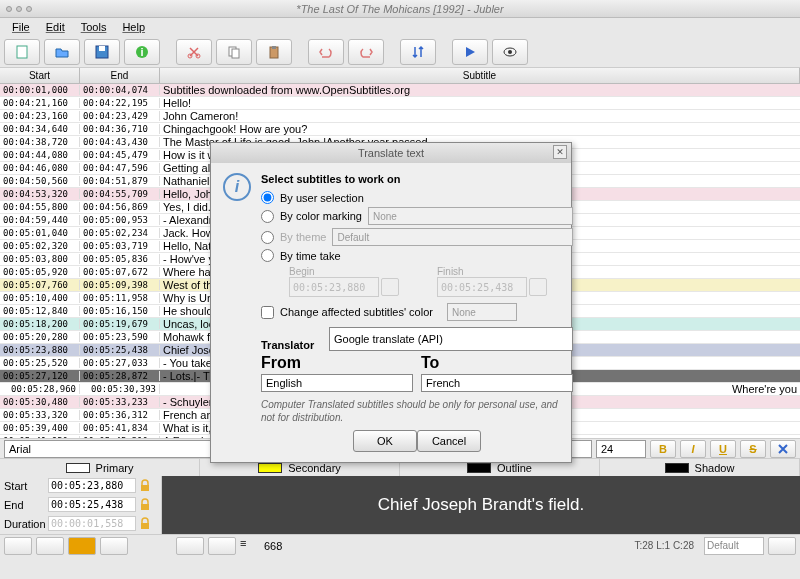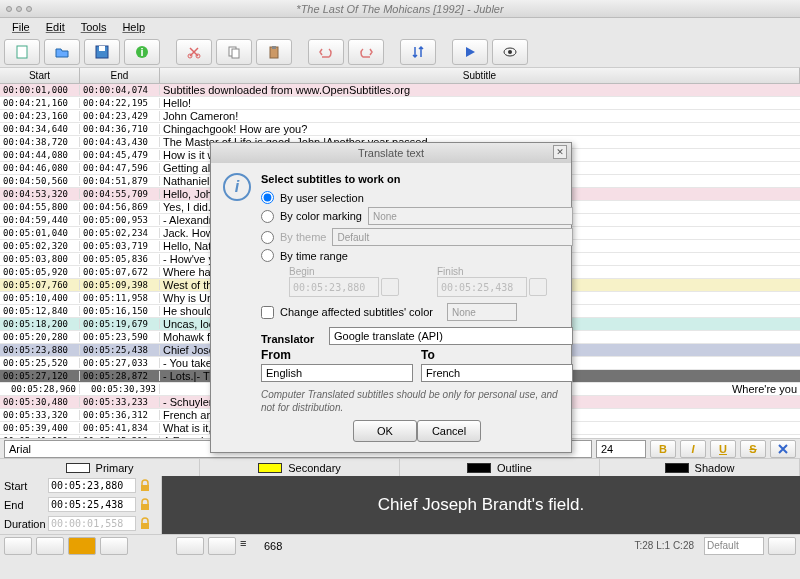--- a/index.html
+++ b/index.html
@@ -50,25 +50,25 @@
 .combo{flex:1;height:18px;border:1px solid #aaa;background:#f0f0f0;color:#999;padding:0 4px;font-size:10px;margin-left:8px;min-width:0}
 .time-grp{display:flex;gap:12px;margin:4px 0 6px 28px}
 .time-col{flex:1}
 .time-lbl{color:#aaa;font-size:10px}
 .time-inp{display:flex;align-items:center;gap:2px}
 .time-inp input{width:90px;height:20px;border:1px solid #ccc;font-family:monospace;font-size:10px;color:#bbb;padding:0 3px}
 .gear{width:18px;height:18px;border:1px solid #ccc;background:#eee;border-radius:2px}
 .chk-row{display:flex;align-items:center;gap:6px;margin:6px 0}
 .field-row{display:flex;align-items:flex-end;margin:3px 0}
 .field-lbl{width:68px;font-weight:bold}
-.sel{flex:1;height:18px;border:1px solid #888;background:#fff;padding:0 4px;font-size:11px}
+.sel{flex:1;height:24px;border:1px solid #888;background:#fff;padding:0 4px;font-size:11px}
 .sel2{flex:1;height:18px;border:1px solid #888;background:#fff;padding:0 4px;font-size:11px}
 .two-col{display:flex;gap:8px}
 .col{flex:1}
-.col-lbl{font-weight:bold;font-size:12px;margin-bottom:2px}
+.col-lbl{font-weight:bold;font-size:16px;margin-bottom:2px}
 .note{font-style:italic;color:#666;font-size:10px;margin:6px 0;line-height:1.3}
 .dlg-btns{display:flex;justify-content:center;margin-top:6px}
 .dbtn{width:64px;height:22px;border:1px solid #888;background:linear-gradient(#fff,#ddd);border-radius:3px;font-size:11px}
 .disabled{color:#aaa}
 svg{display:block}
 </style>
 </head>
 <body>
 
 <div class="titlebar">
@@ -406,21 +406,21 @@
           <span>By color marking</span>
           <input class="combo" disabled="" value="None" style="">
         </label>
       <label class="radio-row disabled">
           <input type="radio" name="sel" style="">
           <span>By theme</span>
           <input class="combo" disabled="" value="Default" style="">
         </label>
       <label class="radio-row">
           <input type="radio" name="sel" style="">
-          <span>By time range</span>
+          <span>By time take</span>
         </label>
       <div class="time-grp">
         <div class="time-col">
           <div class="time-lbl">Begin</div>
           <div class="time-inp">
               <input disabled="" value="00:05:23,880" style="">
               <div class="gear"></div>
             </div>
         </div>
         <div class="time-col">

